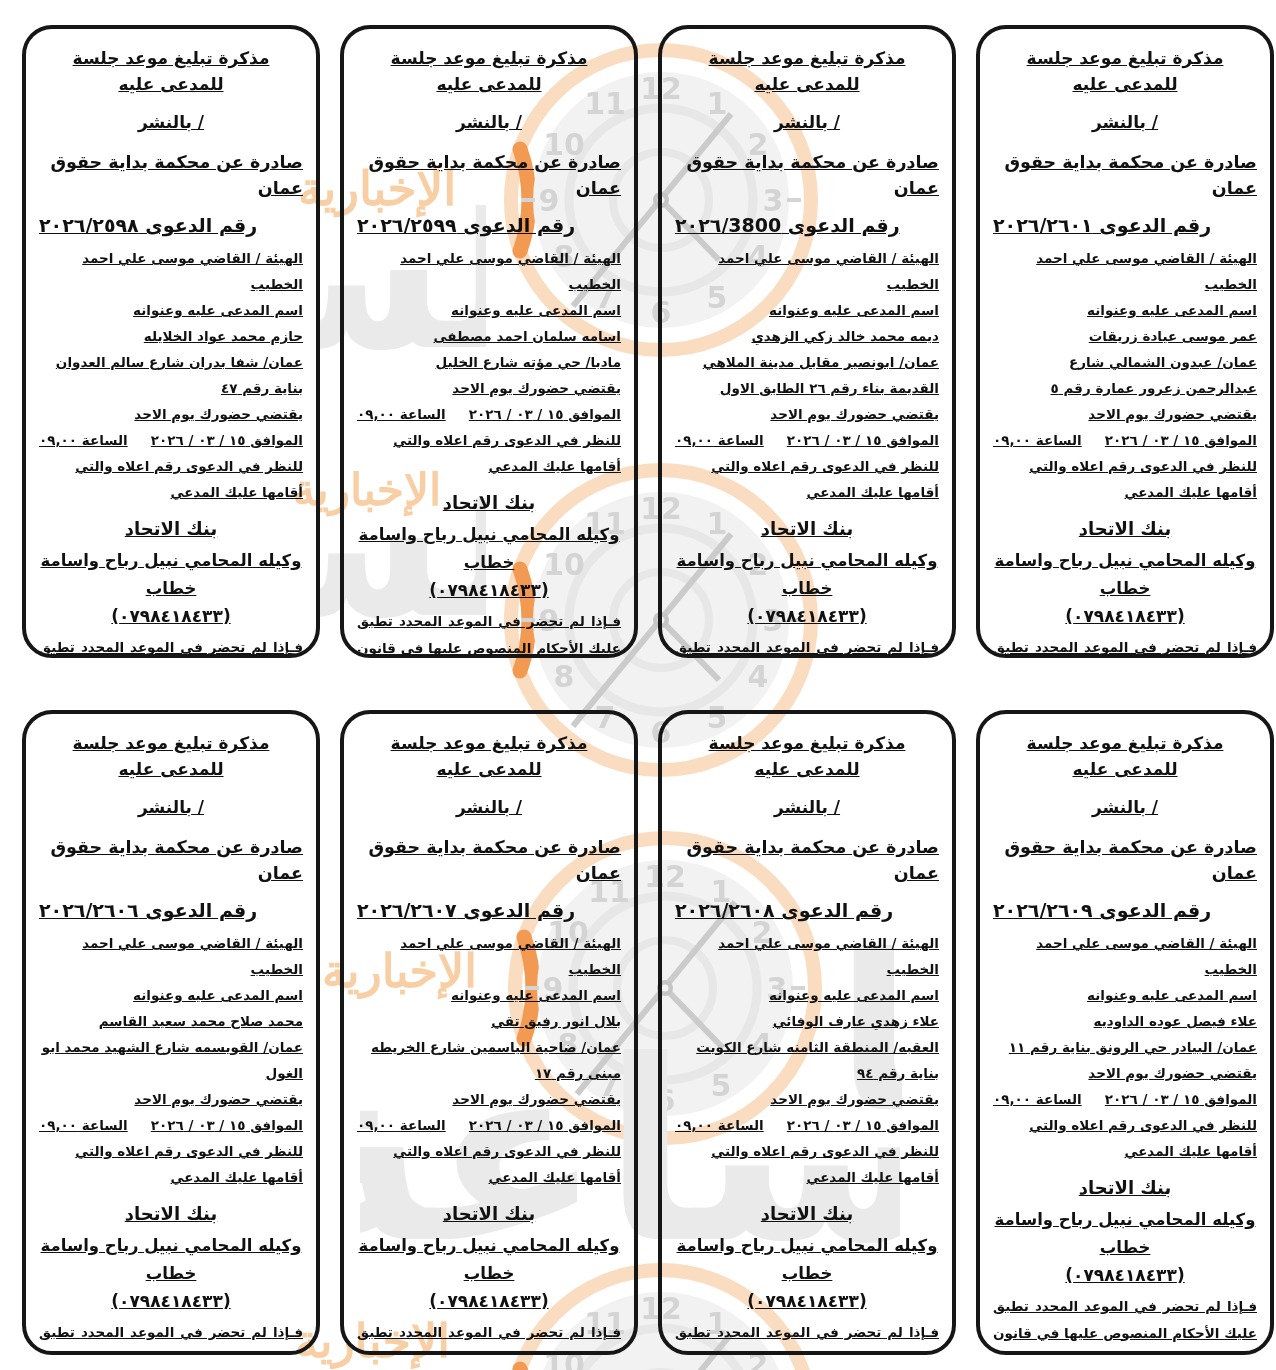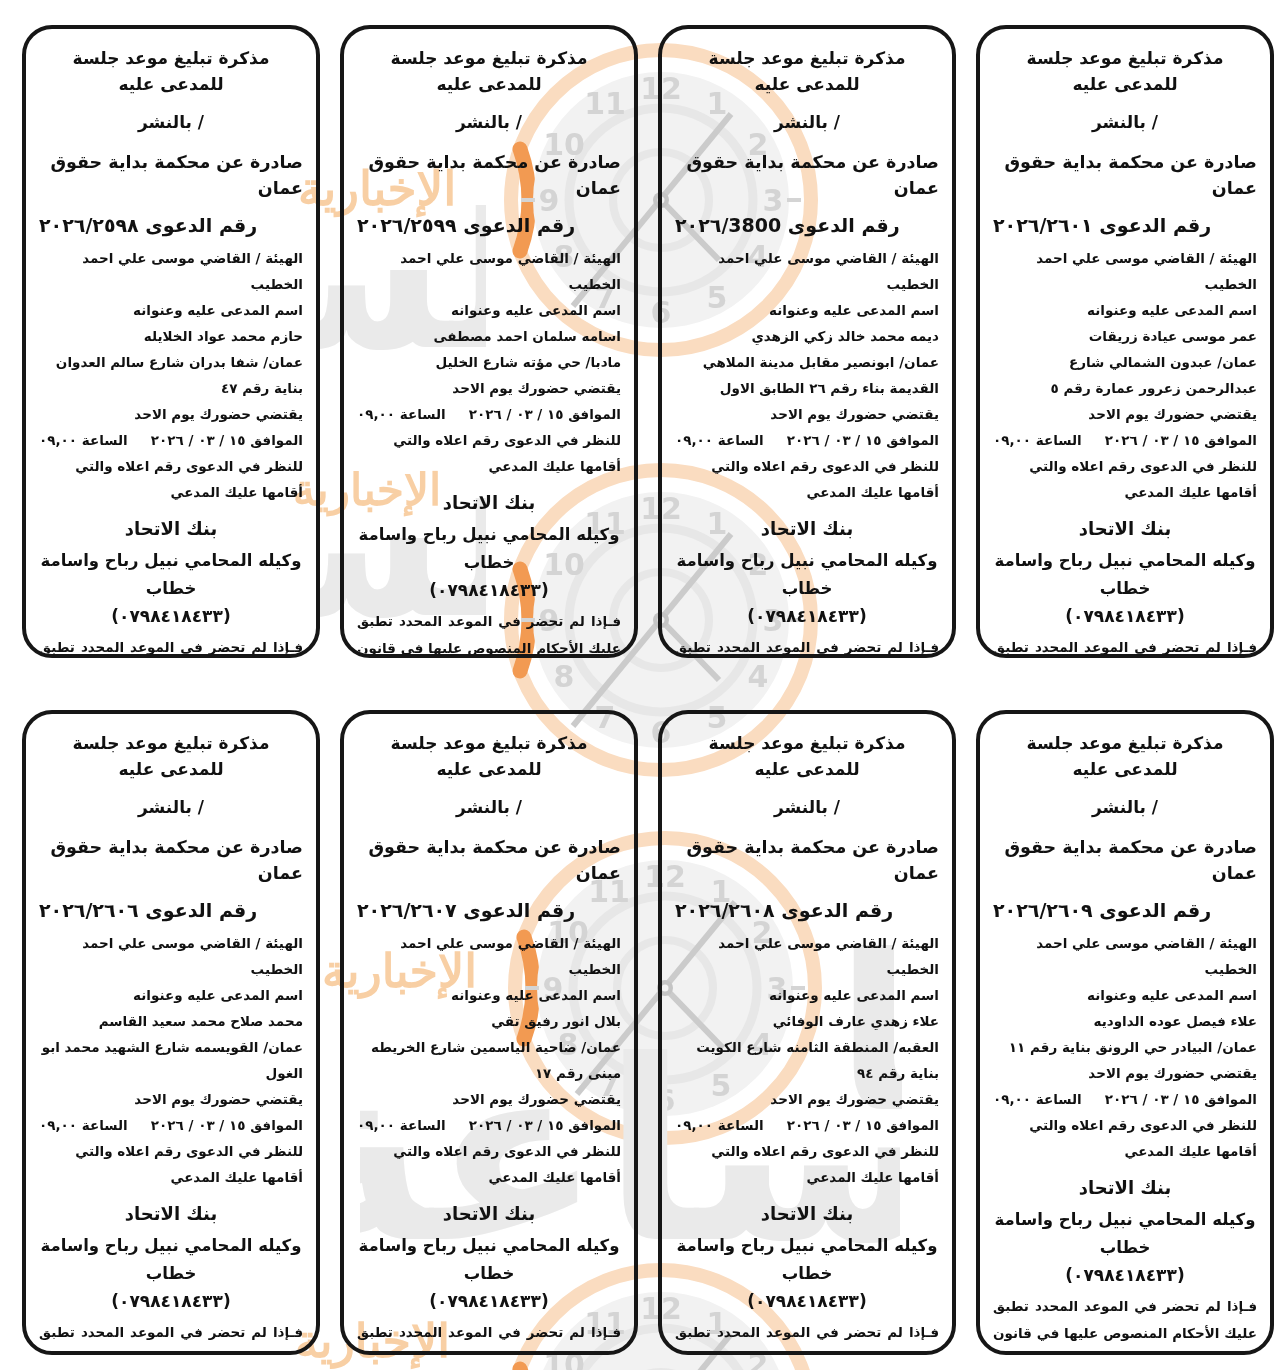--- a/index.html
+++ b/index.html
@@ -16,21 +16,21 @@
     font-family:"DejaVu Sans",sans-serif;line-height:1;
   }
   .wm-orange{
     position:absolute;font-weight:bold;color:#f8cfa4;white-space:nowrap;
     font-family:Liberation Sans, sans-serif;line-height:1;
   }
   
   .grid{
     position:absolute;left:0;top:0;width:1276px;z-index:2;direction:ltr;
     display:grid;grid-template-columns:repeat(4,298px);grid-template-rows:633px 645px;
-    column-gap:20px;row-gap:52px;padding:25px 14px 0 22px;box-sizing:border-box;
+    column-gap:20px;row-gap:52px;padding:25px 14px 0 22px;box-sizing:border-box;text-decoration:underline;
   }
   .card{
     direction:rtl;background:transparent;border:4px solid #161616;border-radius:30px;
     padding:12px 13px 8px;box-sizing:border-box;overflow:hidden;
     display:flex;flex-direction:column;
   }
   .c-title{font-size:17px;font-weight:bold;text-align:center;line-height:26px;}
   .c-court{font-size:17.5px;font-weight:bold;line-height:26px;}
   .c-case{font-size:19px;font-weight:bold;text-align:left;line-height:28px;}
   .c-line{font-size:13.5px;font-weight:bold;text-align:right;line-height:26px;}

